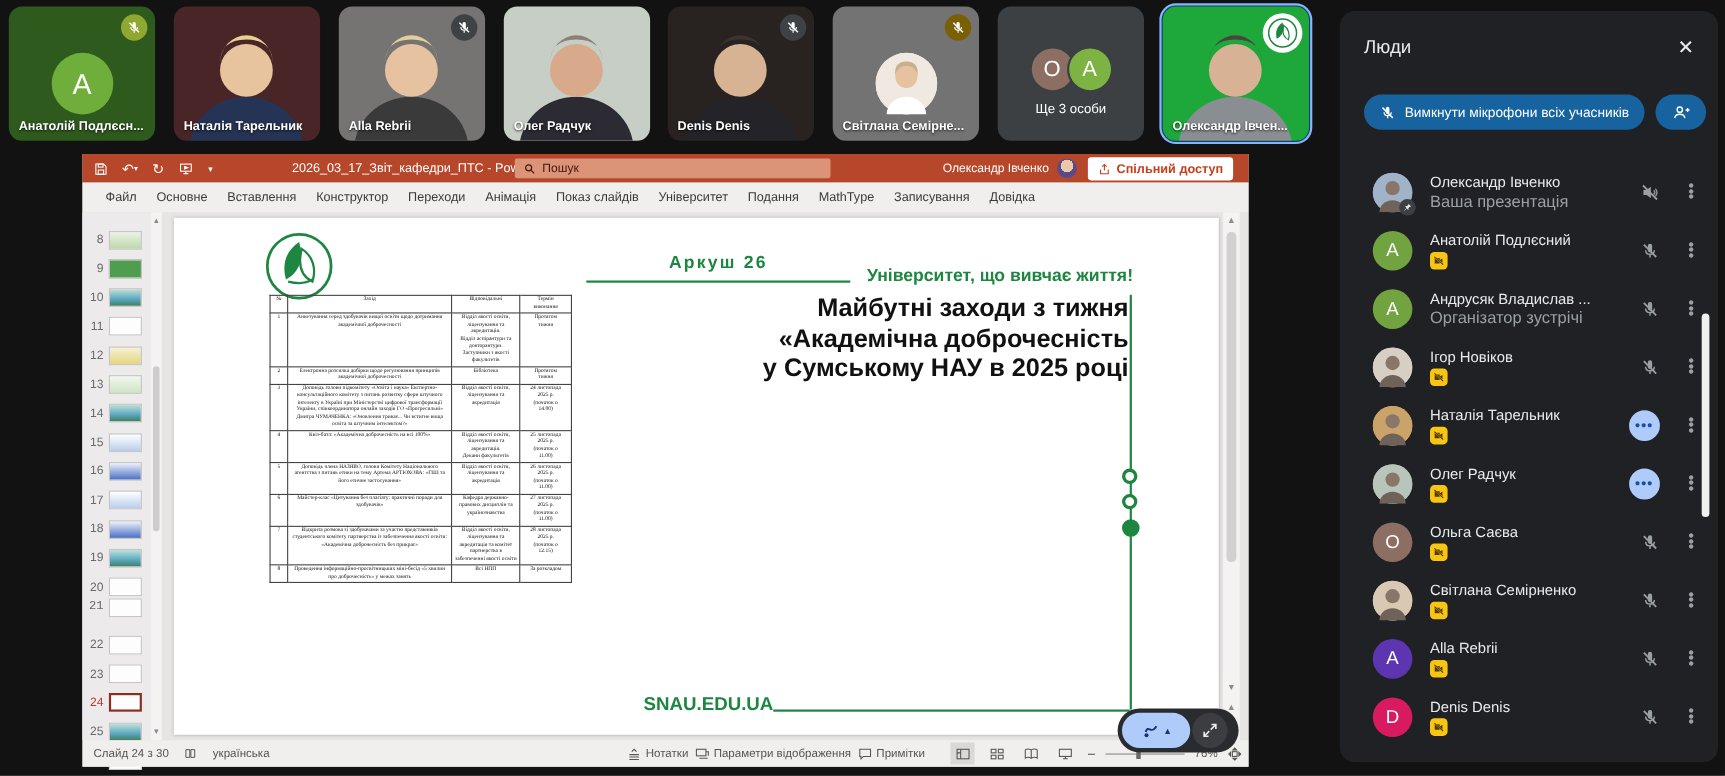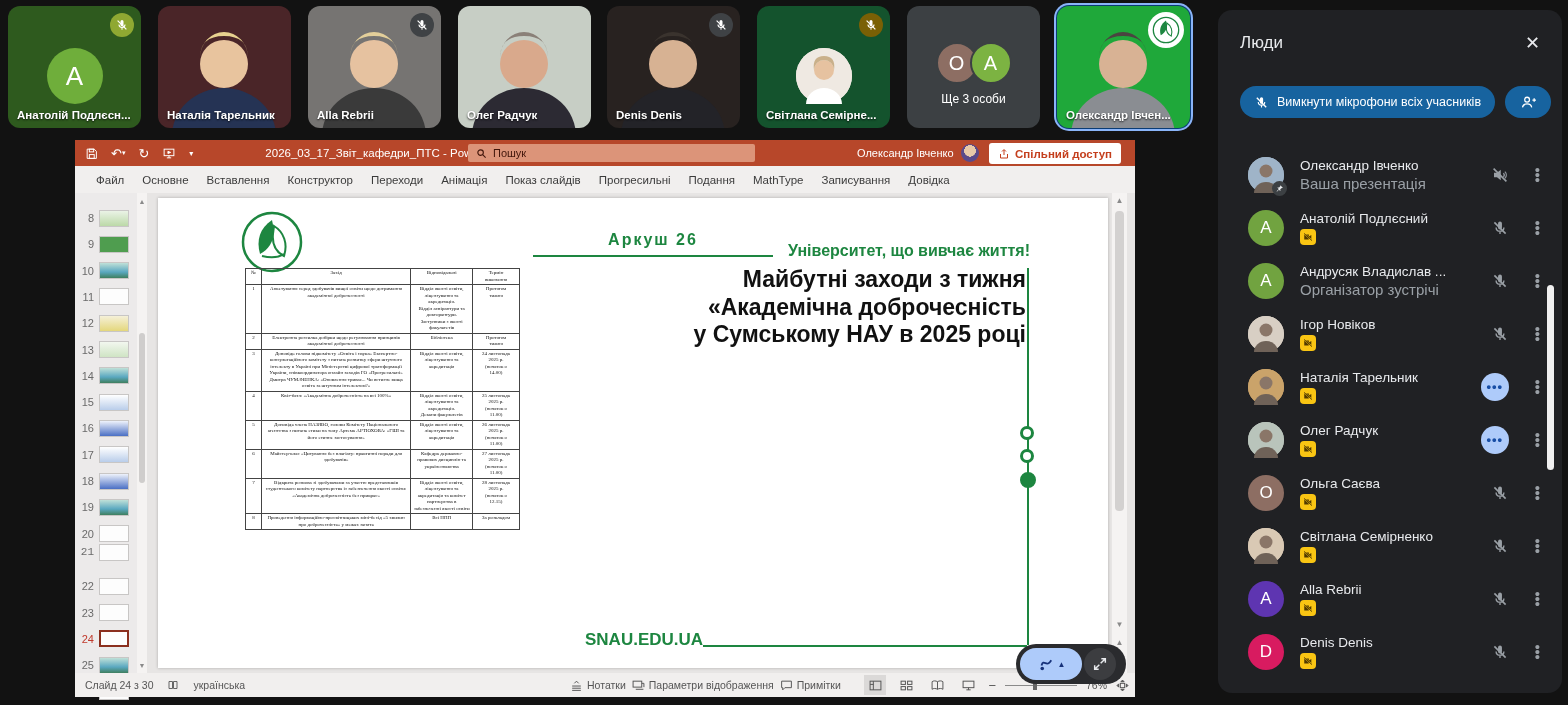--- a/index.html
+++ b/index.html
@@ -218,21 +218,21 @@
         <div class="tile-name">Denis Denis</div>
         <div class="tile-mic" style="background: rgb(63, 66, 69);">
           <svg width="14" height="14" viewBox="0 0 24 24" fill="none" stroke="#fff" stroke-width="1.8">
             <path d="M12 14a2.6 2.6 0 0 0 2.6-2.6V6a2.6 2.6 0 1 0-5.2 0v5.4A2.6 2.6 0 0 0 12 14z" fill="#fff" stroke="none"></path>
             <path d="M6.8 11.2c0 3 2.3 5 5.2 5s5.2-2 5.2-5"></path>
             <path d="M12 16.5V20"></path>
             <path d="M4.5 4.5l15 15" stroke-width="2.2"></path>
           </svg>
         </div>
       </div>
-      <div class="tile" style="left: 757px; background: #14532d;">
+      <div class="tile" style="left: 757px; background: #737373;">
         <div class="tile-avatar" style="background: rgb(239, 233, 226);">
           <svg width="56" height="56" viewBox="0 0 56 56">
             <circle cx="28" cy="28" r="28" fill="#efe9e2"></circle>
             <circle cx="28" cy="22" r="10" fill="#e6c2a0"></circle>
             <path d="M28 12 a10 10 0 0 1 10 10 q2-14-10-14 q-12 0-10 14 a10 10 0 0 1 10-10z" fill="#c9b08a"></path>
             <path d="M10 56 a18 16 0 0 1 36 0z" fill="#fff"></path>
           </svg>
         </div>
         <div class="tile-name">Світлана Семірне...</div>
         <div class="tile-mic" style="background: rgb(122, 96, 5);">
@@ -319,21 +319,21 @@
     </div>
 
     <div id="ppt-tabs">
         <div class="ppt-tab">Файл</div>
         <div class="ppt-tab">Основне</div>
         <div class="ppt-tab">Вставлення</div>
         <div class="ppt-tab">Конструктор</div>
         <div class="ppt-tab">Переходи</div>
         <div class="ppt-tab">Анімація</div>
         <div class="ppt-tab">Показ слайдів</div>
-        <div class="ppt-tab">Прогресильні</div>
+        <div class="ppt-tab">Університет</div>
         <div class="ppt-tab">Подання</div>
         <div class="ppt-tab">MathType</div>
         <div class="ppt-tab">Записування</div>
         <div class="ppt-tab">Довідка</div>
       </div>
     <div id="share-pill">
       <span>
           <svg width="12" height="12" viewBox="0 0 24 24" fill="none" stroke="#c43e1c" stroke-width="2">
             <path d="M12 14V4"></path>
             <path d="M8 7l4-4 4 4"></path>

